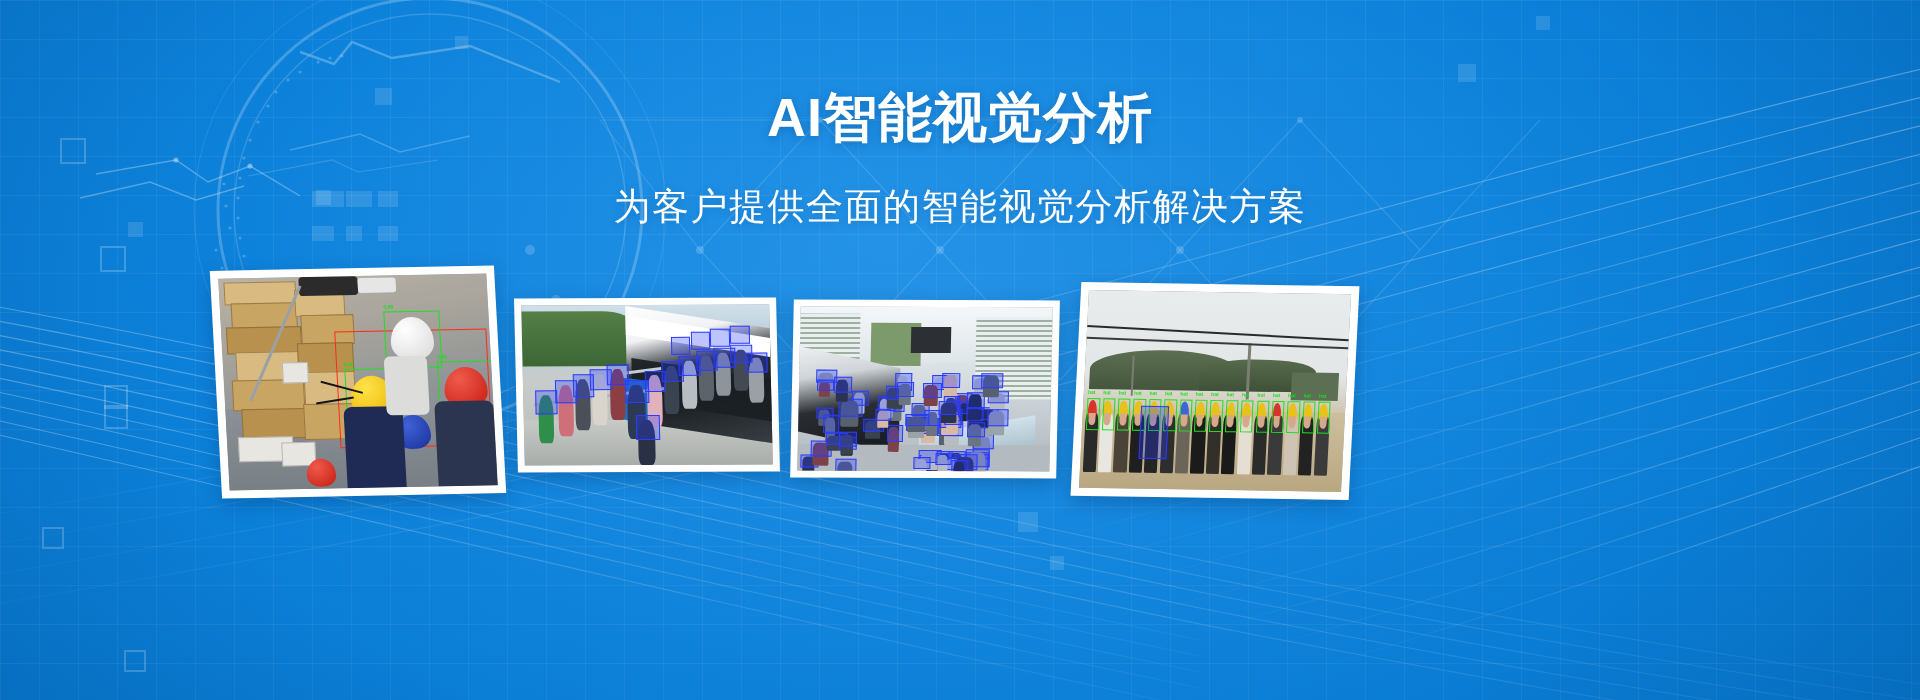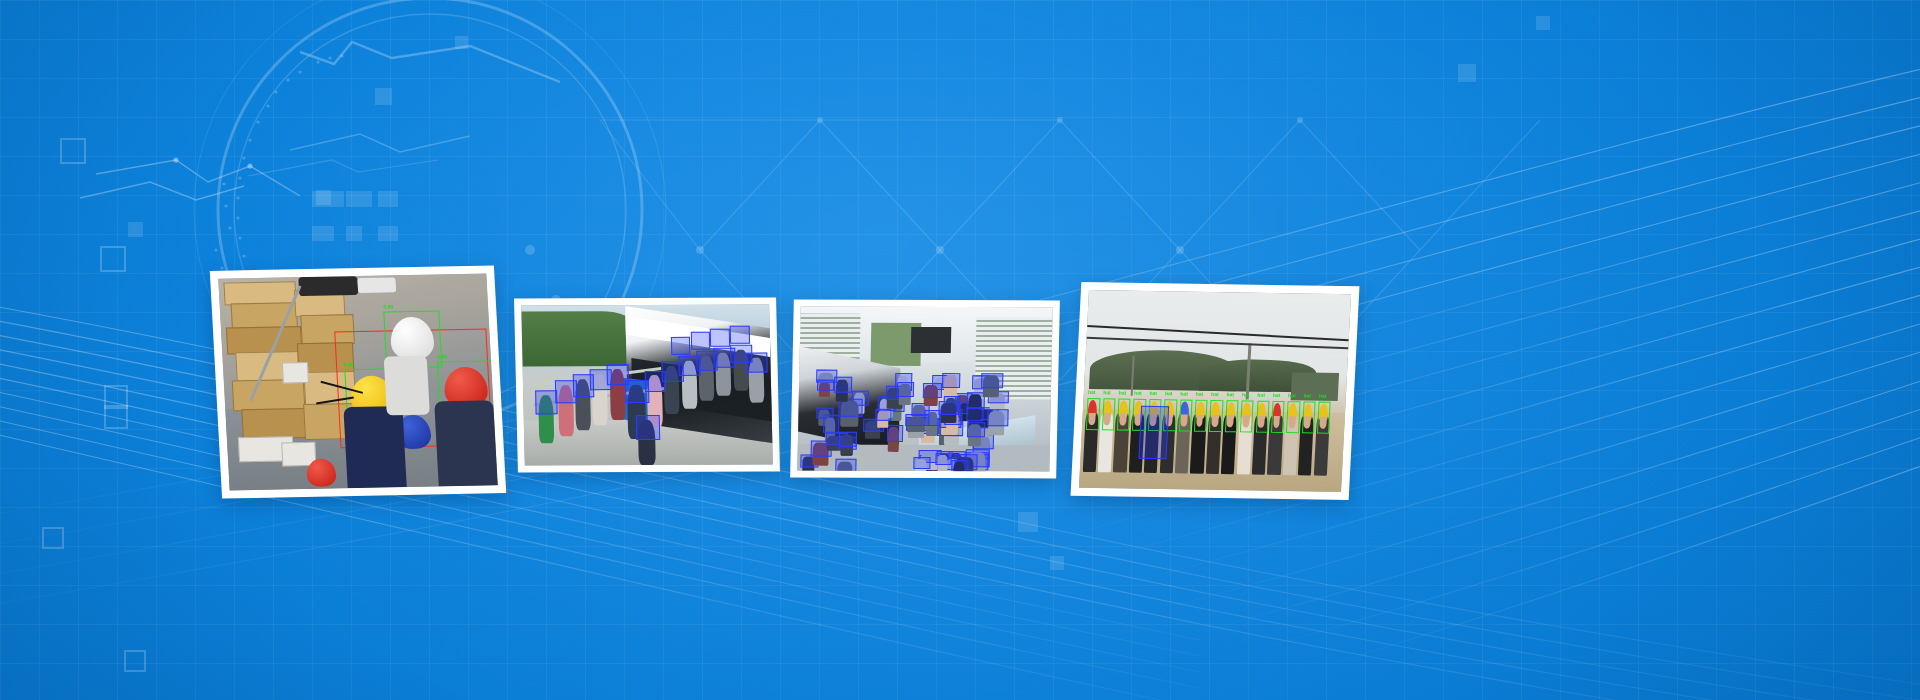--- a/index.html
+++ b/index.html
@@ -265,20 +265,22 @@
       <div class="sq fill" style="left: 312px; top: 191px; width: 32px; height: 16px;"></div>
       <div class="sq fill" style="left: 346px; top: 191px; width: 26px; height: 16px;"></div>
       <div class="sq fill" style="left: 378px; top: 191px; width: 20px; height: 16px;"></div>
       <div class="sq fill" style="left: 312px; top: 226px; width: 22px; height: 15px;"></div>
       <div class="sq fill" style="left: 346px; top: 226px; width: 16px; height: 15px;"></div>
       <div class="sq fill" style="left: 378px; top: 226px; width: 20px; height: 15px;"></div>
     </div>
 
   <div class="vignette"></div>
 
+  <div id="headline">AI智能视觉分析</div>
+  <div id="subhead">为客户提供全面的智能视觉分析解决方案</div>
 
   <div id="gallery">
 
     <div class="photo" id="photo-1">
       <div class="inner">
         <div class="scene sc1">
           <div class="floor"></div>
 
           <div class="box l" style="left:2%;top:2%;width:26%;height:10%"></div>
           <div class="box" style="left:4%;top:12%;width:24%;height:11%"></div>

